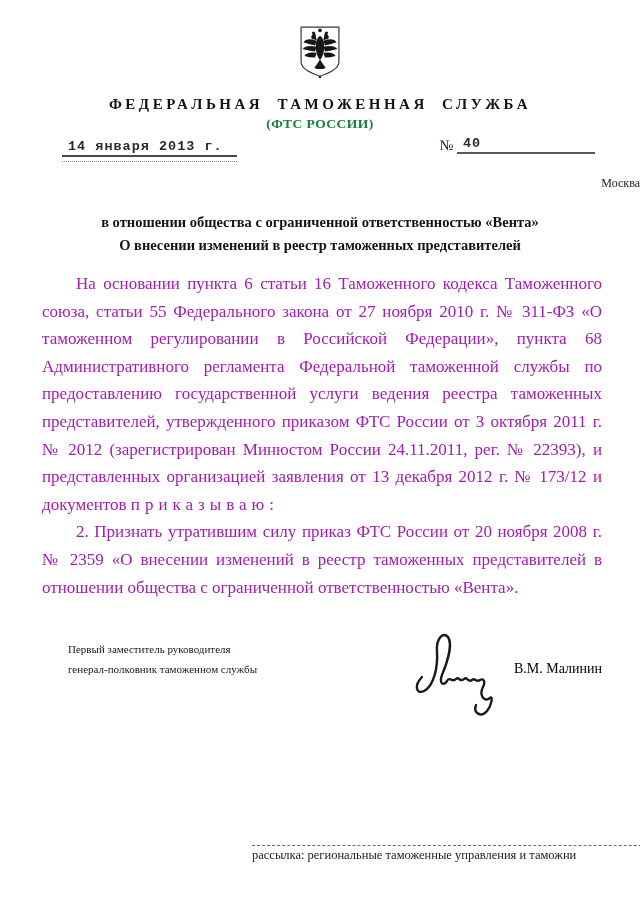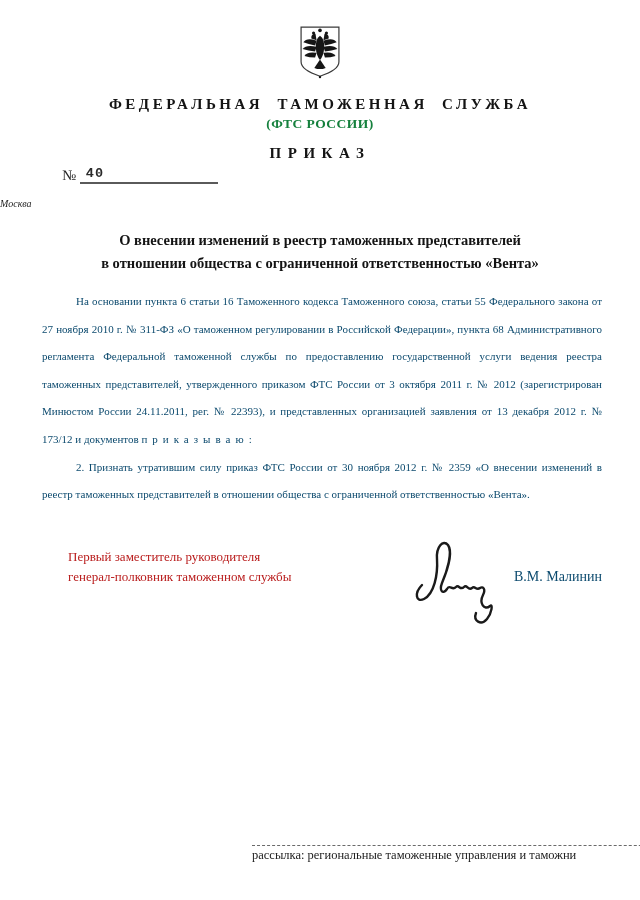--- a/index.html
+++ b/index.html
@@ -43,39 +43,39 @@
     border-bottom:2px solid #4a4a4a;
   }
   .dotline{height:3px;border-bottom:1px dotted #8a8a8a;margin-top:1px;}
   .num-block{display:flex;align-items:flex-end;}
   .num-sign{font-size:14.5px;color:#222;margin-right:4px;}
   .num-line{
     display:inline-block;width:132px;
     border-bottom:2px solid #5a5a5a;
     padding:0 0 1px 6px;
   }
-  .city{margin-top:14px;text-align:left;font-size:10px;color:#1c1c1c;font-style:italic;}
+  .city{margin-top:14px;text-align:right;font-size:12px;color:#1c1c1c;}
   
   .title{margin-top:20px;text-align:center;font-weight:bold;font-size:14.5px;line-height:23px;color:#141414;}
   
   .body-text{
     margin:13px 38px 0 42px;
-    font-size:11px;line-height:27.6px;
-    text-align:justify;color:#0c4a6e;
+    font-size:17px;line-height:27.6px;
+    text-align:justify;color:#a21caf;
   }
   .body-text p{margin:0;text-indent:34px;}
   .spaced-word{letter-spacing:5px;}
   
   .sig-row{
     display:flex;align-items:flex-start;
     margin:38px 38px 0 68px;
   }
-  .sig-position{font-size:13px;line-height:20px;color:#b91c1c;}
+  .sig-position{font-size:11px;line-height:20px;color:#0f172a;}
   .sig-scribble{margin:-14px 12px 0 auto;}
-  .sig-name{font-size:14px;margin-top:22px;white-space:nowrap;color:#0c4a6e;}
+  .sig-name{font-size:14px;margin-top:22px;white-space:nowrap;color:#000000;}
   
   .footer{
     position:absolute;top:845px;left:252px;width:430px;
     border-top:1px dashed #6a6a6a;
     padding-top:2px;
     font-size:12.5px;white-space:nowrap;color:#222;
   }
 </style>
 </head>
 <body>
@@ -101,39 +101,42 @@
           <path d="M34.5 38 q13 -2 16 4.4 q-6.5 2 -14 2 z"></path>
           <path d="M30 47 l-7.5 11 q7.5 3.2 15 0 z"></path>
           <circle cx="30" cy="70" r="1.6"></circle>
         </g>
       </svg>
     </span>
   </div>
 
   <div class="org-name">ФЕДЕРАЛЬНАЯ ТАМОЖЕННАЯ СЛУЖБА</div>
   <div class="org-short">(ФТС РОССИИ)</div>
-  <div class="doc-type">ПРИКАЗ</div>
 
   <div class="meta-row">
+    <div class="date-block">
+      <span class="stamp date-line">14 января 2013 г.</span>
+      <div class="dotline"></div>
+    </div>
     <div class="num-block">
       <span class="num-sign">№</span>
       <span class="stamp num-line">40</span>
     </div>
   </div>
 
   <div class="city">Москва</div>
 
   <div class="title">
+    <div>в отношении общества с ограниченной ответственностью «Вента»</div>
     <div>О внесении изменений в реестр таможенных представителей</div>
-    <div>в отношении общества с ограниченной ответственностью «Вента»</div>
   </div>
 
   <div class="body-text">
     <p><span>На основании пункта 6 статьи 16 Таможенного кодекса Таможенного союза, статьи 55 Федерального закона от 27 ноября 2010 г. № 311-ФЗ «О таможенном регулировании в Российской Федерации», пункта 68 Административного регламента Федеральной таможенной службы по предоставлению государственной услуги ведения реестра таможенных представителей, утвержденного приказом ФТС России от 3 октября 2011 г. № 2012 (зарегистрирован Минюстом России 24.11.2011, рег. № 22393), и представленных организацией заявления от 13 декабря 2012 г. № 173/12 и документов</span> <span class="spaced-word">приказываю:</span></p>
-    <p>2. Признать утратившим силу приказ ФТС России от 30 ноября 2012 г. № 2359 «О внесении изменений в реестр таможенных представителей в отношении общества с ограниченной ответственностью  «Вента».</p>
+    <p>2. Признать утратившим силу приказ ФТС России от 20 ноября 2008 г. № 2359 «О внесении изменений в реестр таможенных представителей в отношении общества с ограниченной ответственностью  «Вента».</p>
   </div>
 
   <div class="sig-row">
     <div class="sig-position">
       <div>Первый заместитель руководителя</div>
       <div>генерал-полковник таможенном службы</div>
     </div>
     <span class="sig-scribble">
       <svg width="92" height="96" viewBox="0 0 92 96" aria-hidden="true">
         <path d="M12 52 C4 60 6 70 14 66 C24 61 28 42 27 26 C26 14 33 6 38 12 C43 19 37 38 32 50 C29 58 33 62 37 56 C40 51 42 58 46 54 C49 51 50 58 54 54 C57 51 58 58 62 55 C65 52 66 58 70 55 C73 53 76 56 73 62 C69 70 74 78 80 73 C83 70 82 80 77 86 C71 93 63 88 66 80" stroke="#1a1a1a" stroke-width="2.4" fill="none" stroke-linecap="round"></path>

